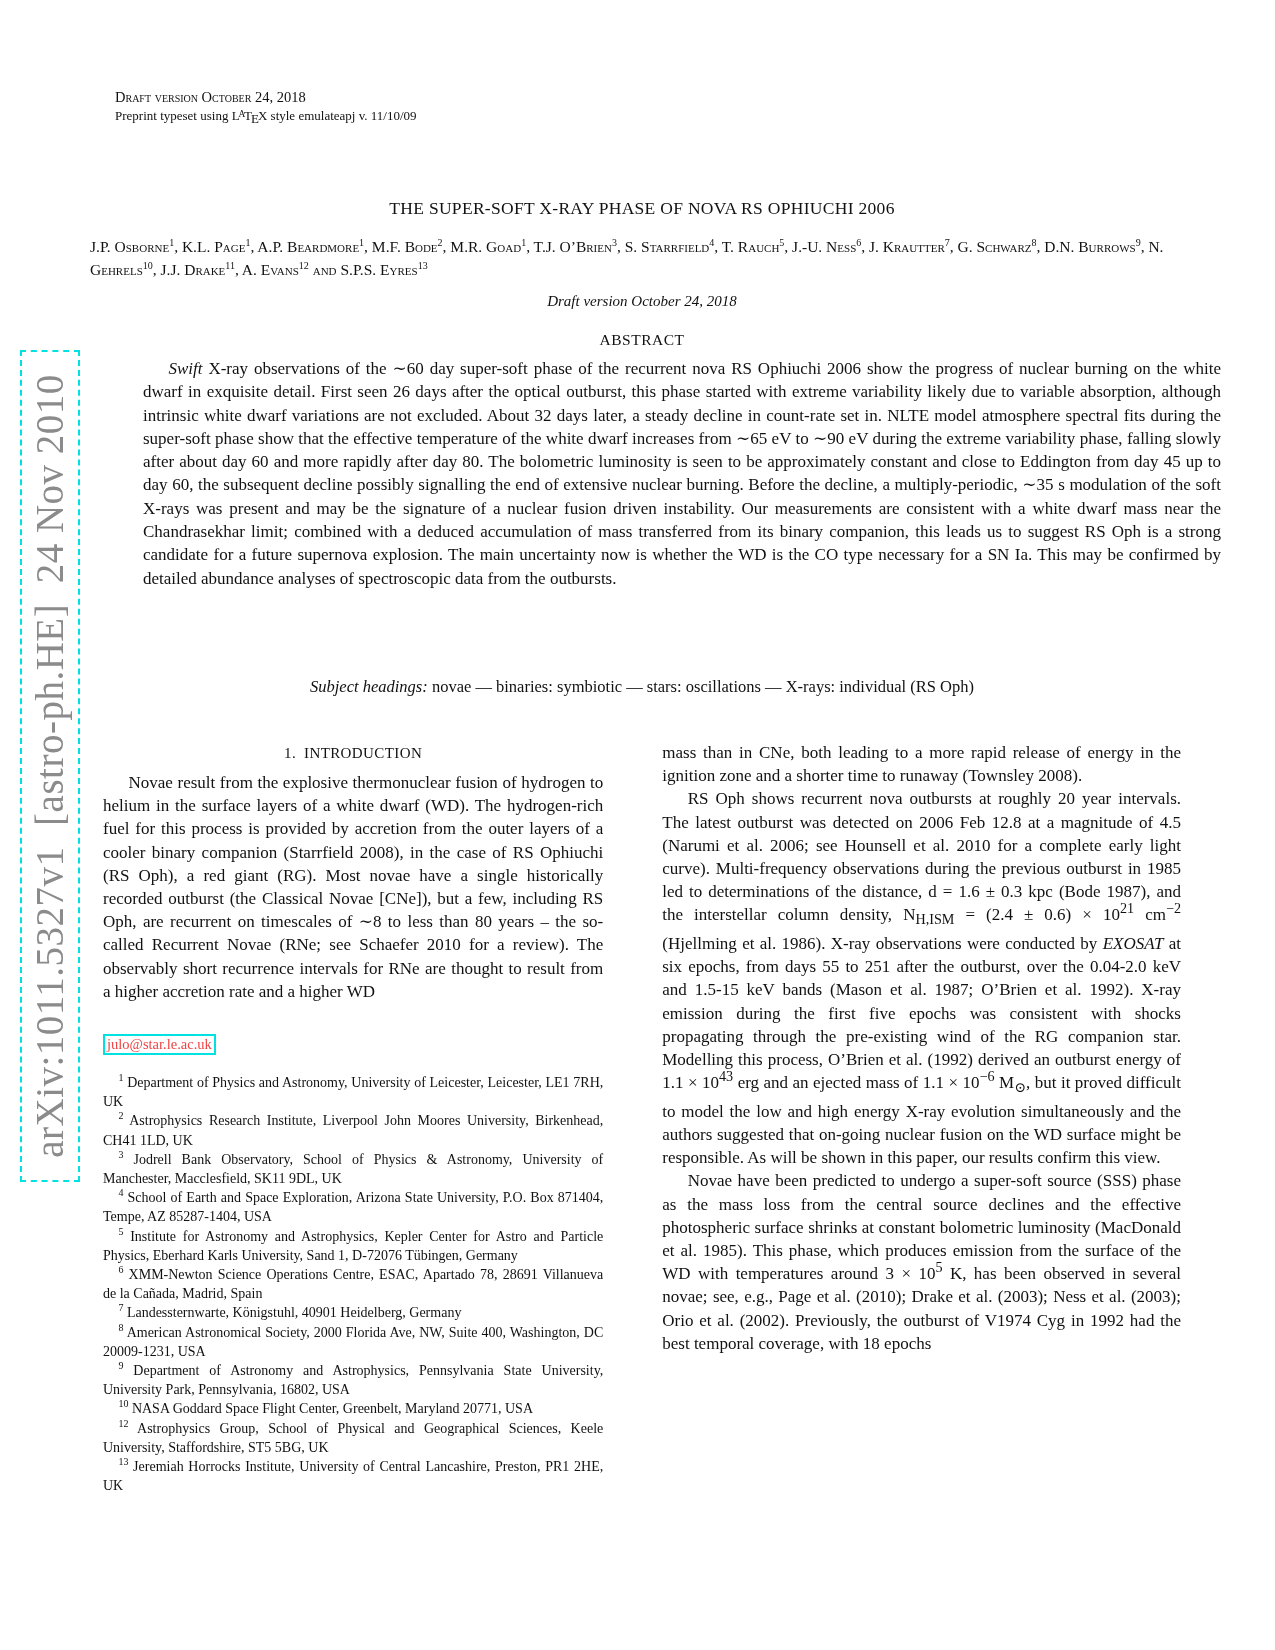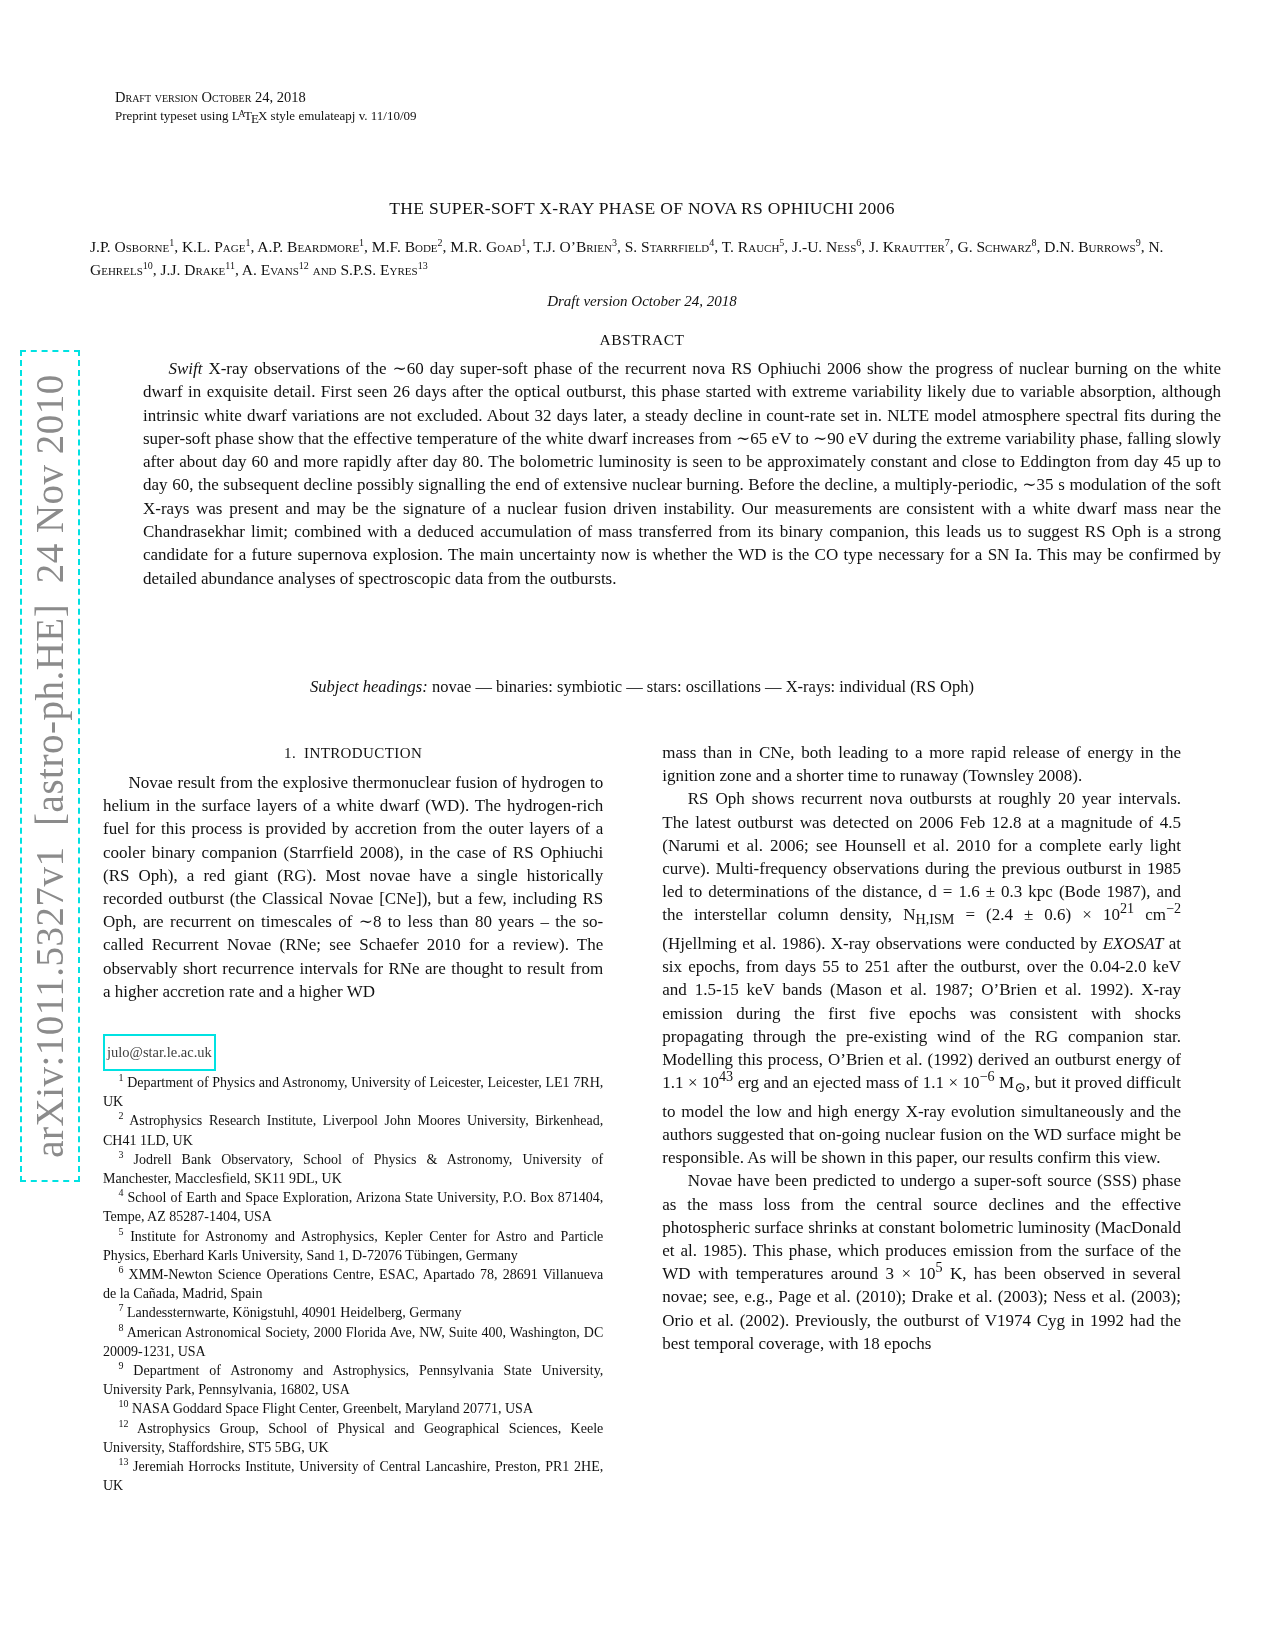--- a/index.html
+++ b/index.html
@@ -60,24 +60,24 @@
   .col-left  { width:514px; }
   .col-right { width:533px;margin-left:32px; }
   .sec-head { text-align:center; font-size:15px; letter-spacing:0.4px; margin:4px 0 9px 0; }
   .body-p {
     font-size:17px; line-height:23.2px; text-align:justify; margin:0;
   }
   .body-p.indent { text-indent:1.5em; }
   .body-p sup, .fn sup { line-height:0; }
   .email-wrap { margin-top:31px; }
   .email-link {
-    display:inline-block; border:2px solid #00e2e2; padding:8px 2px;
-    font-size:14.5px; line-height:17px; color:#404040; text-decoration:none;
+    display:inline-block; border:2px solid #00e2e2; padding:0 2px;
+    font-size:14.5px; line-height:17px; color:#ef4444; text-decoration:none;
   }
-  .footnotes { margin-top:2px; }
+  .footnotes { margin-top:18px; }
   .fn {
     font-size:14px; line-height:19.2px; text-align:justify;
     text-indent:1.1em; margin:0;
   }
   .fn sup { font-size:10px; }
 </style>
 </head>
 <body>
 
 <div class="page">

